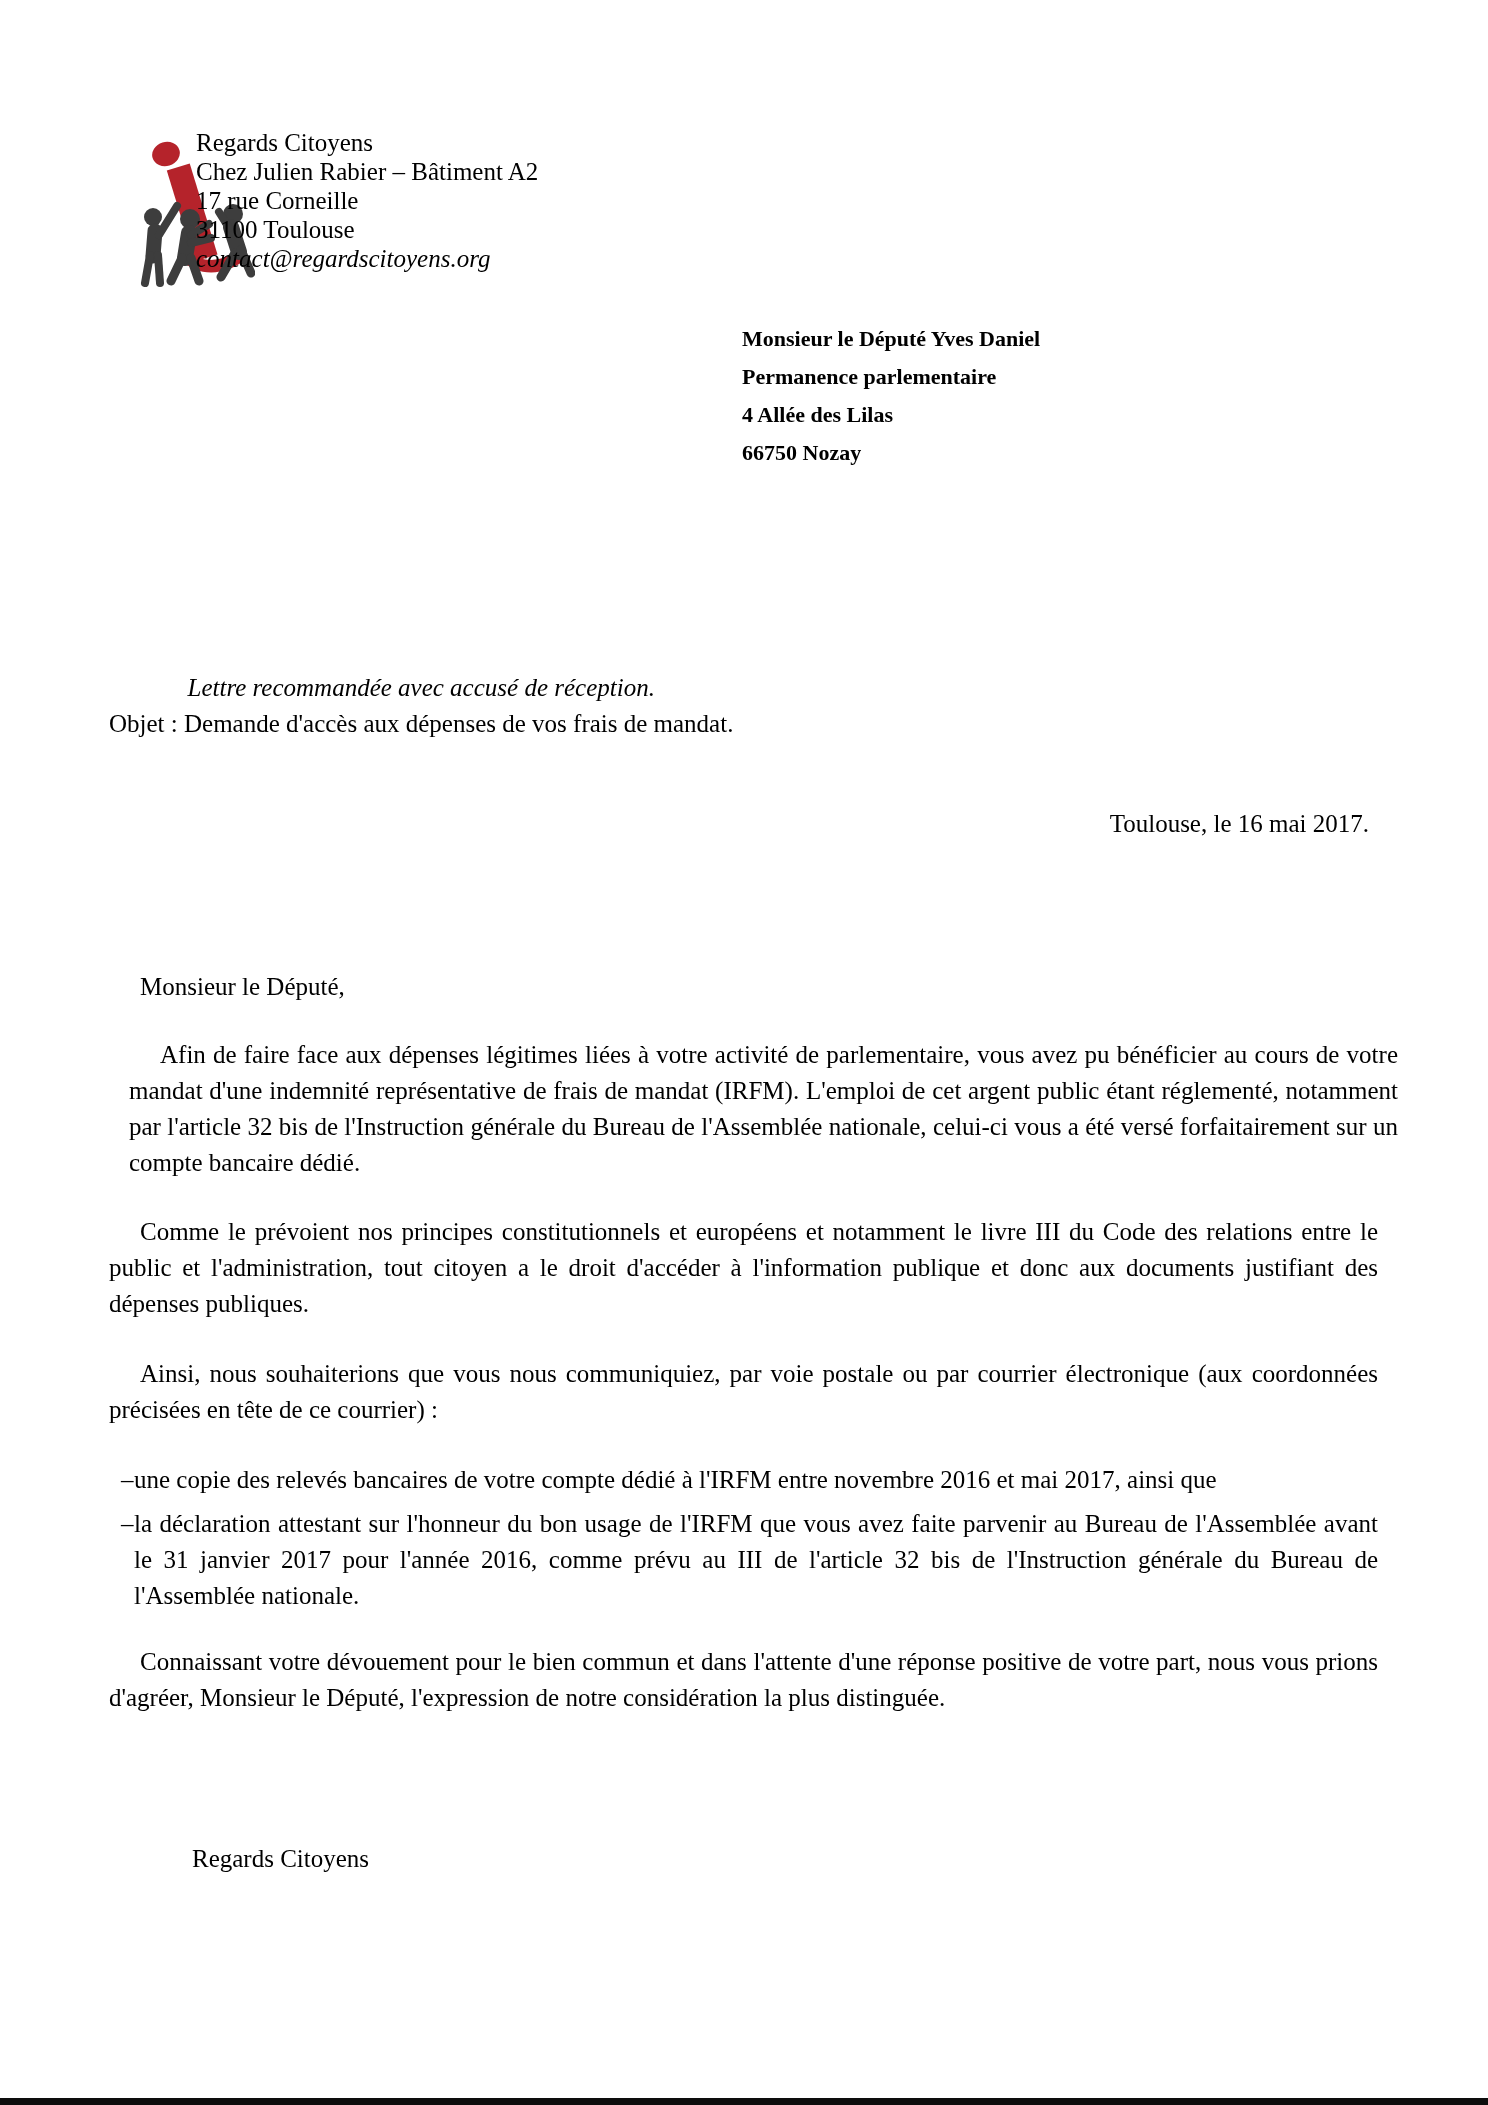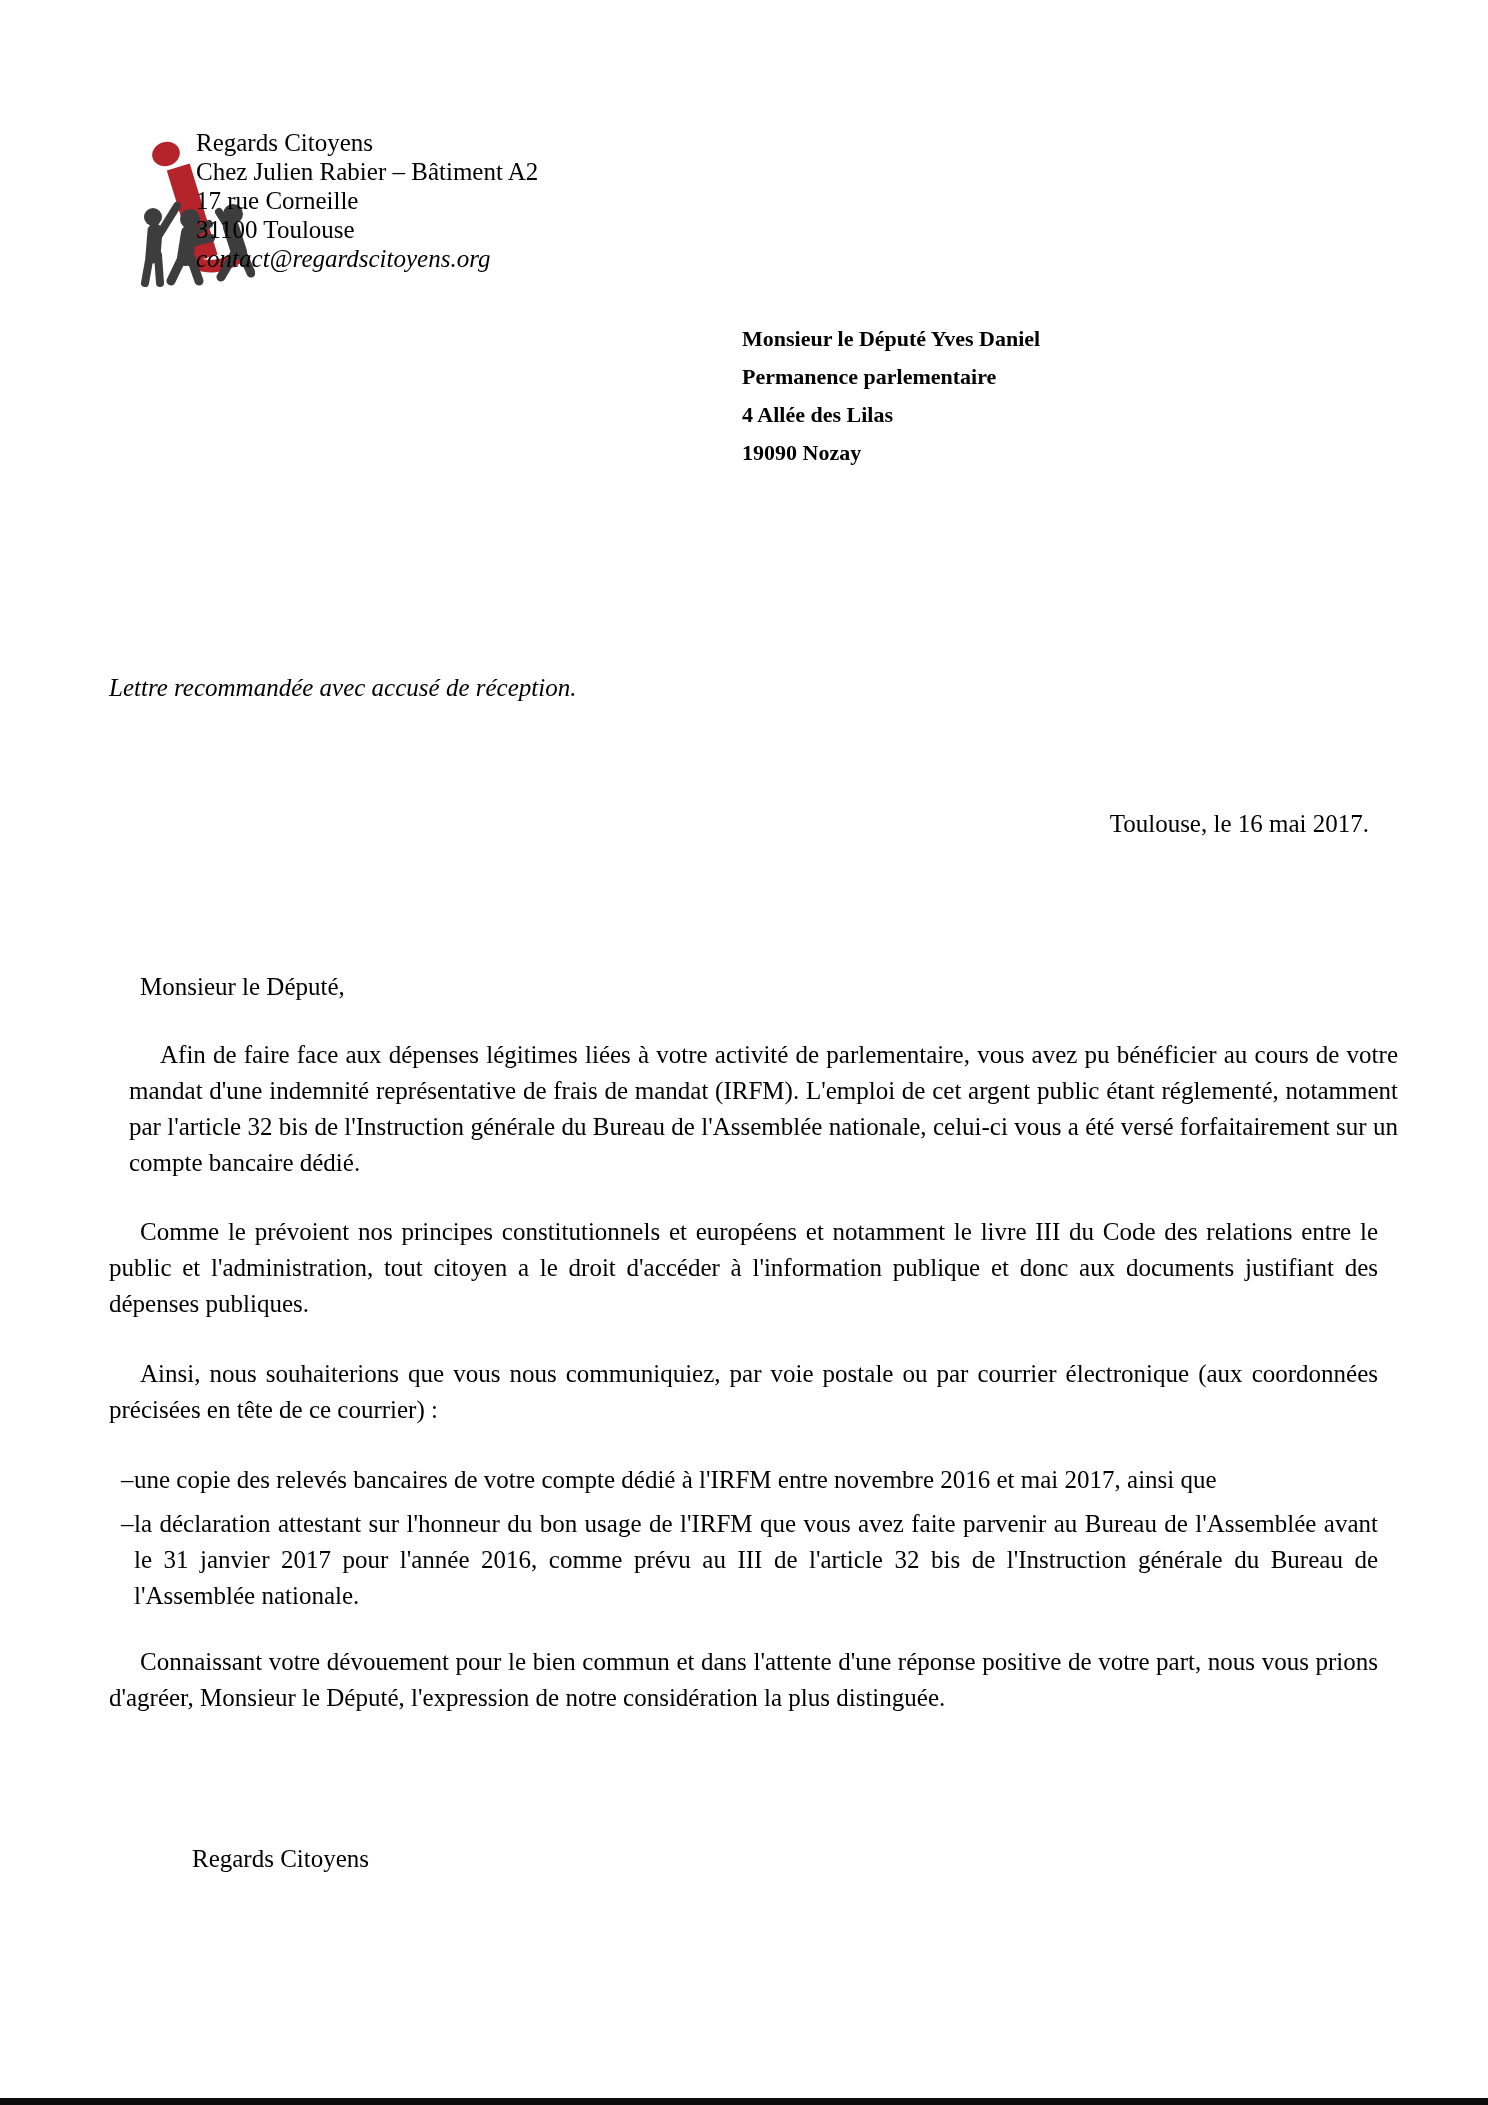--- a/index.html
+++ b/index.html
@@ -181,25 +181,26 @@
     <div>Chez Julien Rabier – Bâtiment A2</div>
     <div>17 rue Corneille</div>
     <div>31100 Toulouse</div>
     <div class="email">contact@regardscitoyens.org</div>
   </div>
 
   <div class="recipient">
     <div>Monsieur le Député Yves Daniel</div>
     <div>Permanence parlementaire</div>
     <div>4 Allée des Lilas</div>
-    <div>19090 Nozay</div>
+    <div>66750 Nozay</div>
   </div>
 
   <div class="reference">
     <div class="registered">Lettre recommandée avec accusé de réception.</div>
+    <div>Objet : Demande d'accès aux dépenses de vos frais de mandat.</div>
   </div>
 
   <div class="dateline">Toulouse, le 16 mai 2017.</div>
 
   <div class="salutation">Monsieur le Député,</div>
 
   <div class="para para-1">Afin de faire face aux dépenses légitimes liées à votre activité de parlementaire, vous avez pu bénéficier au cours de votre mandat d'une indemnité représentative de frais de mandat (IRFM). L'emploi de cet argent public étant réglementé, notamment par l'article 32 bis de l'Instruction générale du Bureau de l'Assemblée nationale, celui-ci vous a été versé forfaitairement sur un compte bancaire dédié.</div>
   <div class="para para-2">Comme le prévoient nos principes constitutionnels et européens et notamment le livre III du Code des relations entre le public et l'administration, tout citoyen a le droit d'accéder à l'information publique et donc aux documents justifiant des dépenses publiques.</div>
   <div class="para para-3">Ainsi, nous souhaiterions que vous nous communiquiez, par voie postale ou par courrier électronique (aux coordonnées précisées en tête de ce courrier) :</div>
 

